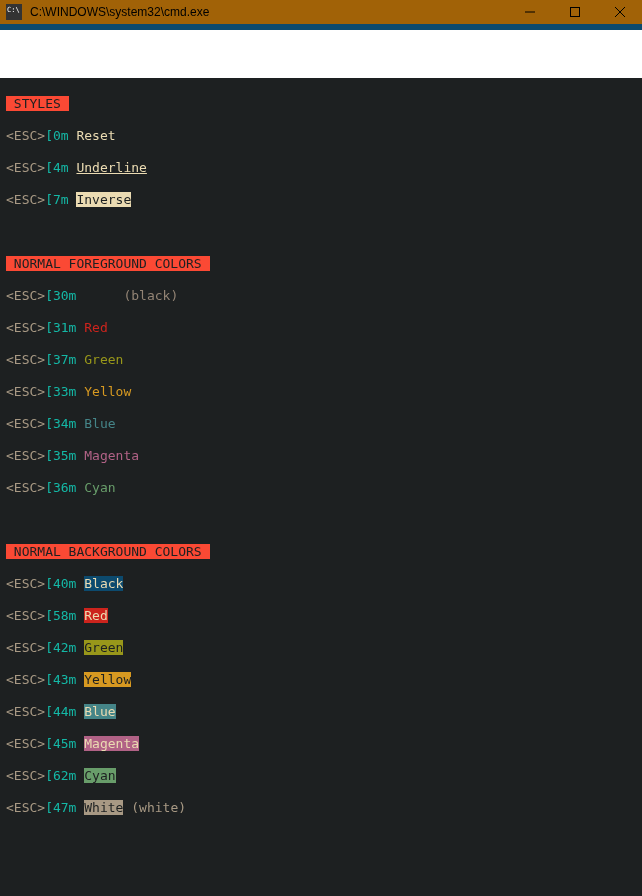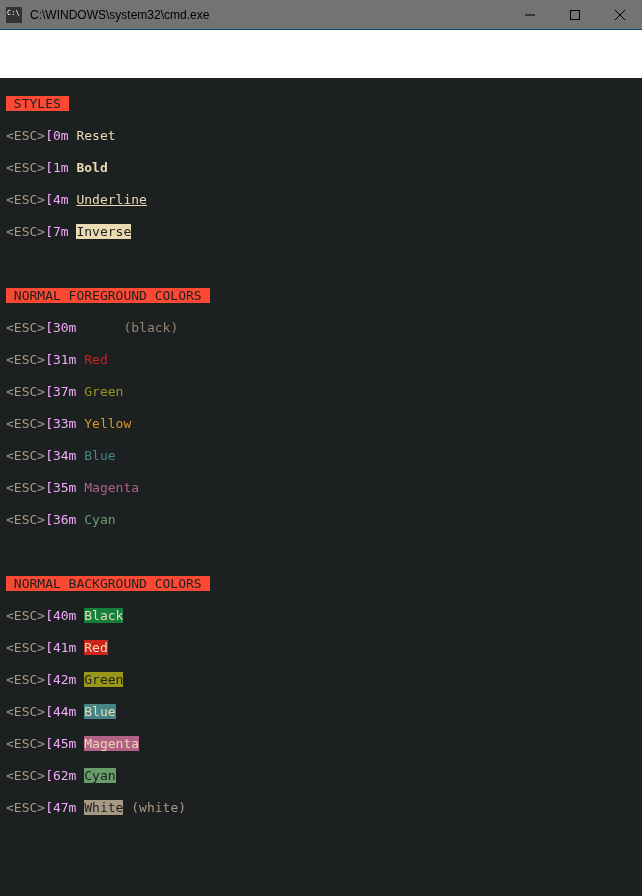--- a/index.html
+++ b/index.html
@@ -6,24 +6,24 @@
 body {
   width: 642px;
   height: 896px;
   background: #ffffff;
   font-family: Consolas, monospace;
   font-size: 13px;
   overflow: hidden;
 }
 .titlebar {
   height: 30px;
-  background: #737373;
+  background: #a16207;
   display: flex;
   align-items: center;
-  border-bottom: 1px solid #0c4a6e;
+  border-bottom: 6px solid #0c4a6e;
 }
 .app-icon {
   width: 16px;
   height: 16px;
   margin: 0 6px;
   background: #333;
   display: inline-block;
   position: relative;
 }
 .app-icon::after {
@@ -59,34 +59,34 @@
   height: 866px;
   padding: 2px 6px;
   line-height: 16px;
   font-size: 13px;
   white-space: pre;
   overflow: hidden;
   margin-top: 48px;
 }
 .line { display: block; }
 .esc { color: #a89984; }
-.code { color: #f0abfc; }
+.code { color: #14b8a6; }
 
 
 .c-tag     { background: #fb4934; color: #1d2021; }
 .c-black   { color: #928374; }
 .c-red     { color: #cc241d; }
 .c-green   { color: #98971a; }
 .c-yellow  { color: #d79921; }
 .c-blue    { color: #458588; }
 .c-magenta { color: #b16286; }
 .c-cyan    { color: #689d6a; }
 .c-white   { color: #a89984; }
 
-.bg-black   { background:#15803d; color:#ebdbb2;}
+.bg-black   { background:#0c4a6e; color:#ebdbb2;}
 .bg-red     { background:#cc241d; color:#ebdbb2;}
 .bg-green   { background:#98971a; color:#1d2021;}
 .bg-yellow  { background:#d79921; color:#1d2021;}
 .bg-blue    { background:#458588; color:#ebdbb2;}
 .bg-magenta { background:#b16286; color:#ebdbb2;}
 .bg-cyan    { background:#689d6a; color:#1d2021;}
 .bg-white   { background:#a89984; color:#1d2021;}
 
 .reset { color:#ebdbb2; }
 .bold  { color:#ebdbb2; font-weight:bold; }
@@ -115,37 +115,37 @@
           <line x1="0" y1="0" x2="10" y2="10" stroke="#000" stroke-width="1"></line>
           <line x1="10" y1="0" x2="0" y2="10" stroke="#000" stroke-width="1"></line>
         </svg>
     </div>
   </div>
 </div>
 
 <div class="terminal">
 <span class="line"><span class="c-tag"> STYLES </span></span>
 <span class="line"><span class="esc">&lt;ESC&gt;</span><span class="code">[0m</span> <span class="reset">Reset</span></span>
-<span class="line"><span class="esc">&lt;ESC&gt;</span><span class="code">[1m</span> <span class="bold">Bold</span></span>
 <span class="line"><span class="esc">&lt;ESC&gt;</span><span class="code">[4m</span> <span class="under">Underline</span></span>
 <span class="line"><span class="esc">&lt;ESC&gt;</span><span class="code">[7m</span> <span class="inverse-demo">Inverse</span></span>
 <span class="line"> </span>
 <span class="line"><span class="c-tag"> NORMAL FOREGROUND COLORS </span></span>
 <span class="line"><span class="esc">&lt;ESC&gt;</span><span class="code">[30m</span>      <span class="c-black">(black)</span></span>
 <span class="line"><span class="esc">&lt;ESC&gt;</span><span class="code">[31m</span> <span class="c-red">Red</span></span>
 <span class="line"><span class="esc">&lt;ESC&gt;</span><span class="code">[37m</span> <span class="c-green">Green</span></span>
 <span class="line"><span class="esc">&lt;ESC&gt;</span><span class="code">[33m</span> <span class="c-yellow">Yellow</span></span>
 <span class="line"><span class="esc">&lt;ESC&gt;</span><span class="code">[34m</span> <span class="c-blue">Blue</span></span>
 <span class="line"><span class="esc">&lt;ESC&gt;</span><span class="code">[35m</span> <span class="c-magenta">Magenta</span></span>
 <span class="line"><span class="esc">&lt;ESC&gt;</span><span class="code">[36m</span> <span class="c-cyan">Cyan</span></span>
 <span class="line"> </span>
 <span class="line"><span class="c-tag"> NORMAL BACKGROUND COLORS </span></span>
 <span class="line"><span class="esc">&lt;ESC&gt;</span><span class="code">[40m</span> <span class="bg-black">Black</span></span>
-<span class="line"><span class="esc">&lt;ESC&gt;</span><span class="code">[41m</span> <span class="bg-red">Red</span></span>
+<span class="line"><span class="esc">&lt;ESC&gt;</span><span class="code">[58m</span> <span class="bg-red">Red</span></span>
 <span class="line"><span class="esc">&lt;ESC&gt;</span><span class="code">[42m</span> <span class="bg-green">Green</span></span>
+<span class="line"><span class="esc">&lt;ESC&gt;</span><span class="code">[43m</span> <span class="bg-yellow">Yellow</span></span>
 <span class="line"><span class="esc">&lt;ESC&gt;</span><span class="code">[44m</span> <span class="bg-blue">Blue</span></span>
 <span class="line"><span class="esc">&lt;ESC&gt;</span><span class="code">[45m</span> <span class="bg-magenta">Magenta</span></span>
 <span class="line"><span class="esc">&lt;ESC&gt;</span><span class="code">[62m</span> <span class="bg-cyan">Cyan</span></span>
 <span class="line"><span class="esc">&lt;ESC&gt;</span><span class="code">[47m</span> <span class="bg-white">White</span><span> (white)</span></span>
 <span class="line"> </span>
 
 
 
 
 

